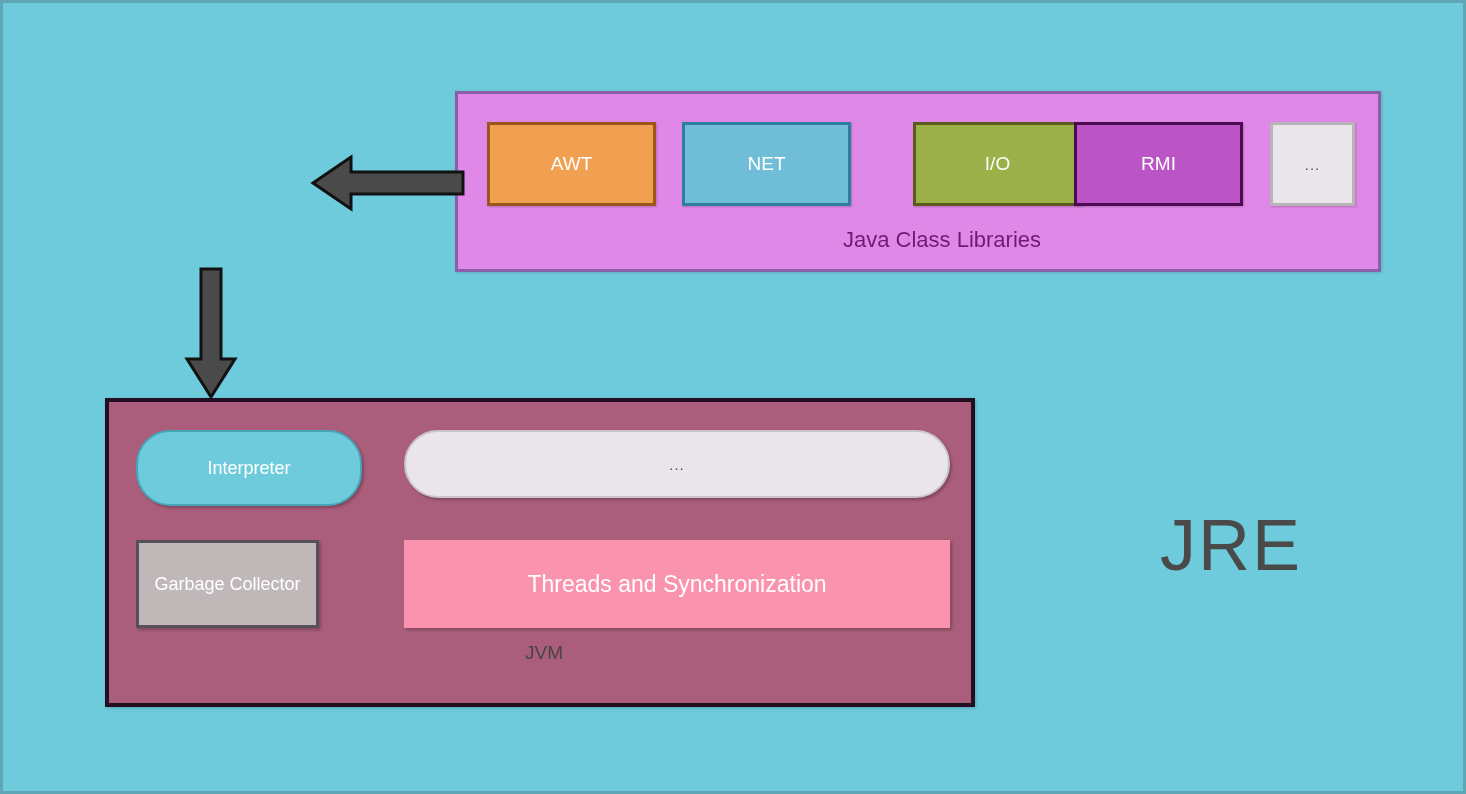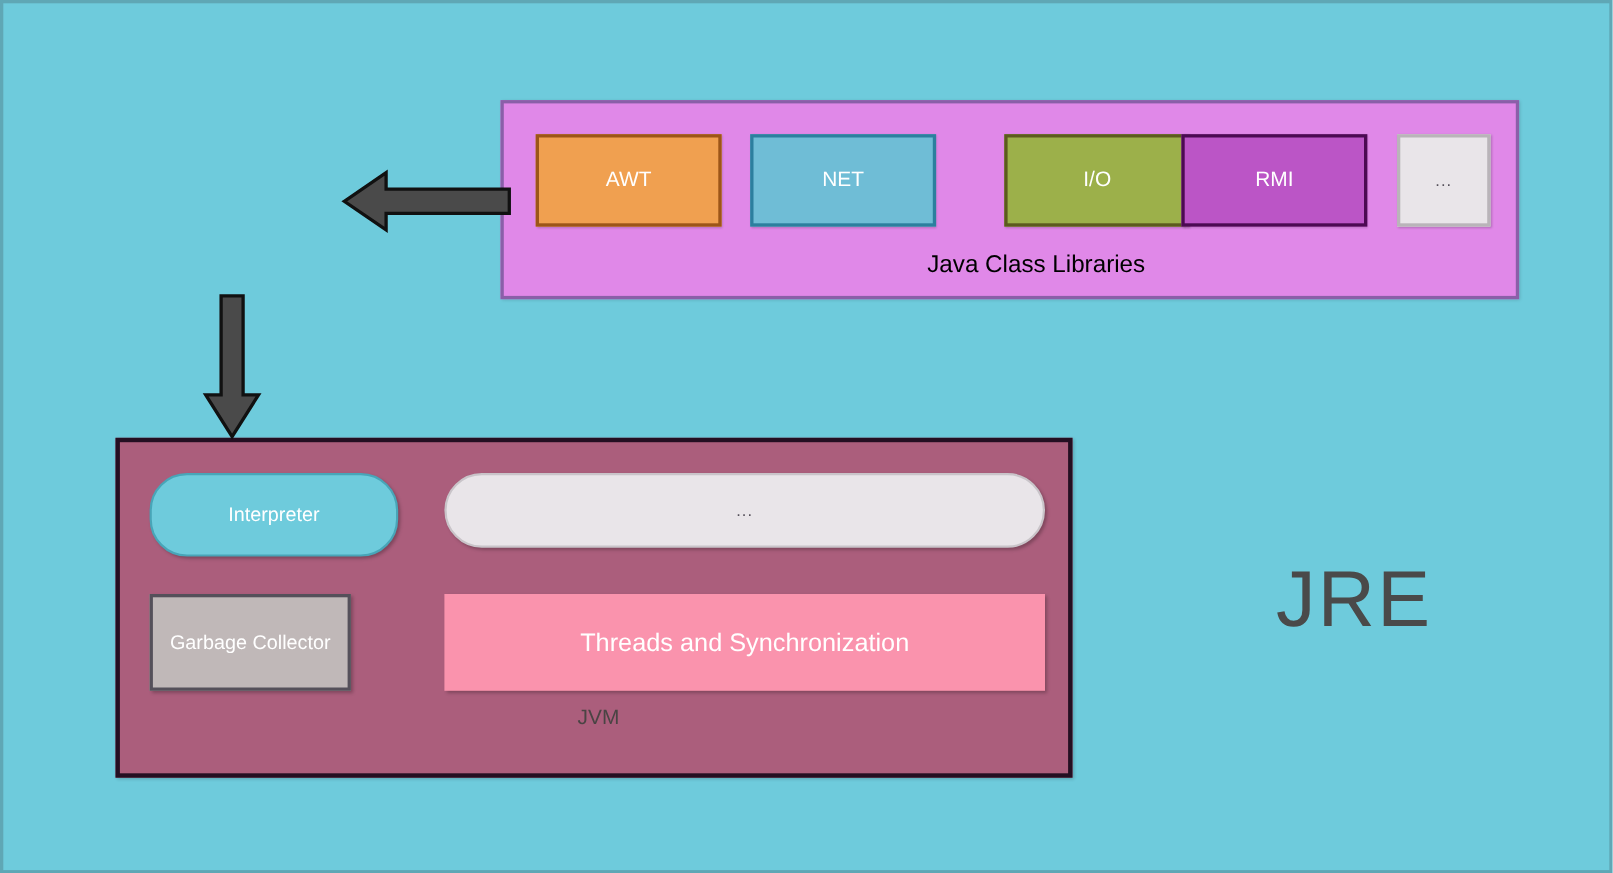--- a/index.html
+++ b/index.html
@@ -53,21 +53,21 @@
     border: 3px solid #8a5fa8;
     display: block;
     box-shadow: 1px 1px 3px rgba(0,0,0,.15);
   }
   #jcl-label {
     position: absolute;
     left: 0;
     right: 0;
     bottom: 16px;
     text-align: center;
-    color: #000000;
+    color: #701a75;
     font-size: 22px;
     padding-left: 48px;
   }
   .lib {
     position: absolute;
     top: 28px;
     height: 84px;
     display: flex;
     align-items: center;
     justify-content: center;

